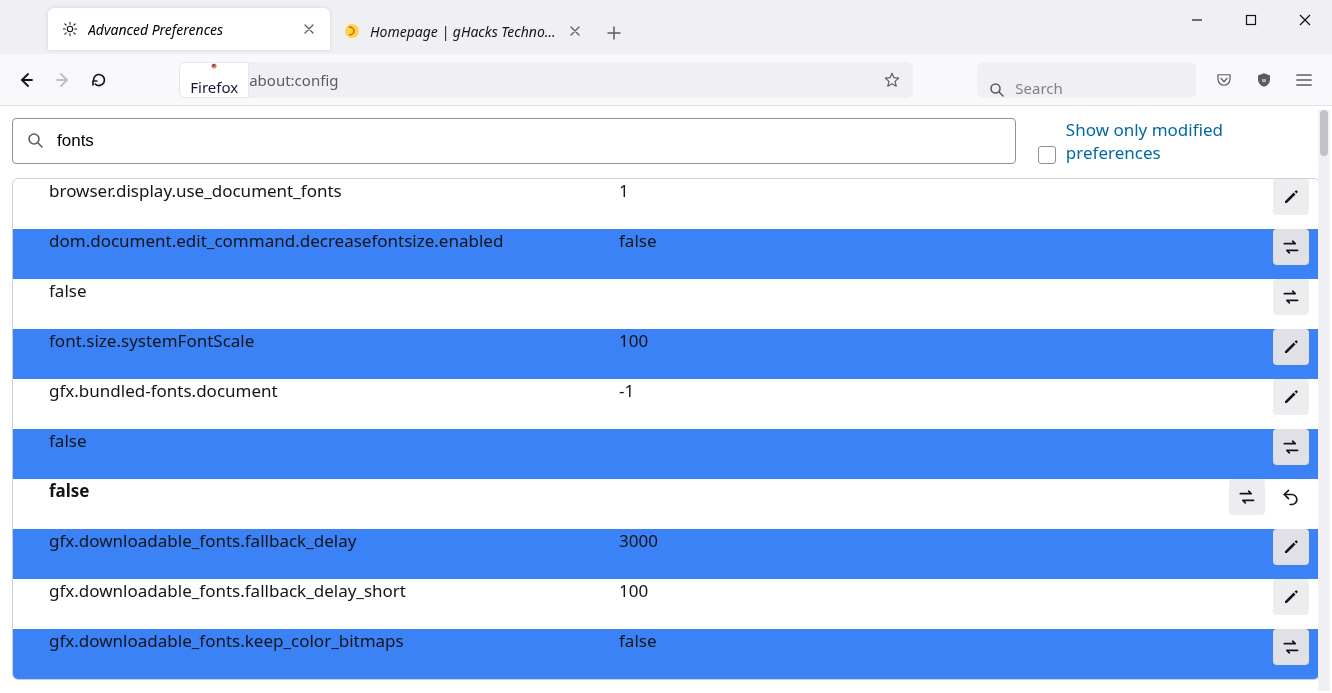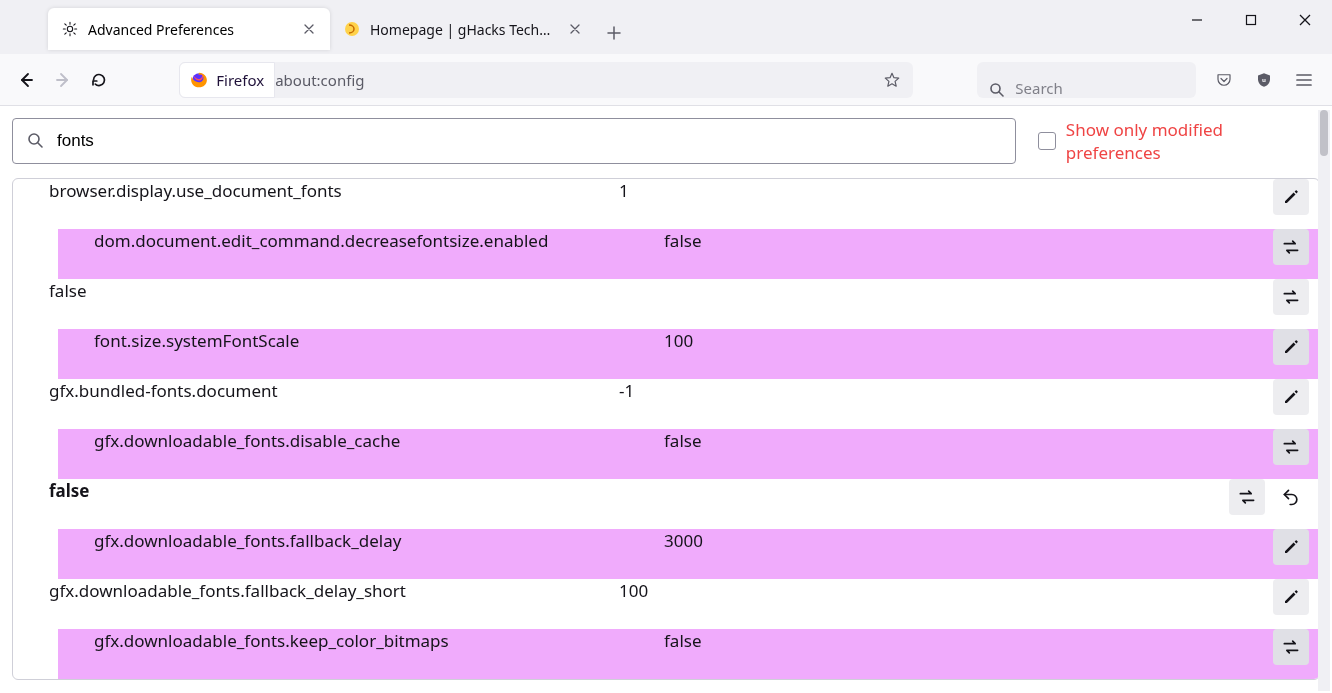--- a/index.html
+++ b/index.html
@@ -15,56 +15,56 @@
   .tab .close { width:18px; height:18px; flex:none; display:flex; align-items:center; justify-content:center; color:#5b5b66; border-radius:3px; }
   .newtab-btn { width:36px; height:36px; display:flex; align-items:center; justify-content:center; color:#5b5b66; border-radius:6px; margin-bottom:3px; }
   .window-controls { position:absolute; right:0; top:0; display:flex; }
   .wc-btn { width:54px; height:40px; display:flex; align-items:center; justify-content:center; color:#15141a; }
   
   
   .navbar { height:52px; background:#f9f9fb; display:flex; align-items:center; gap:4px; padding:0 10px; border-bottom:1px solid #e0e0e6; }
   .nav-icon-btn { width:36px; height:36px; display:flex; align-items:center; justify-content:center; border-radius:6px; color:#5b5b66; }
   .nav-icon-btn.disabled { color:#bfbfc9; }
   .urlbar-wrap { flex:none; width:734px; height:36px; display:flex; align-items:center; background:#f0f0f4; border-radius:6px; margin-left:60px; padding-right:6px; }
-  .identity { display:flex; align-items:center; height:100%; padding:0 10px; gap:8px; background:#fff; border-top-left-radius:6px; border-bottom-left-radius:6px; border:1px solid #e7e7ee; font-size:15px; color:#20123a;}
+  .identity { display:flex; align-items:center; height:100%; padding:0 10px; gap:8px; background:#fff; border-top-left-radius:6px; border-bottom-left-radius:6px; border:1px solid #e7e7ee; font-size:15px; color:#20123a;flex-direction:column;}
   .identity .ff-logo { width:18px; height:18px; }
   .urlbar-text { flex:1; font-size:15px; color:#5b5b66; }
   .searchbar { width:240px; height:36px; background:#f0f0f4; border-radius:6px; display:flex; align-items:flex-end; gap:10px; padding:0 12px; margin-left:60px; font-size:15px; color:#808089;}
   .nav-right { display:flex; align-items:center; gap:4px; margin-left:6px; }
   
   
   .content { padding:12px; display:flex; flex-direction:column; height:calc(693px - 54px - 52px); }
   .filter-row { display:flex; align-items:center; gap:22px; margin-bottom:14px; }
   .filter-input-wrap { flex:none; width:1004px; height:46px; border:1px solid #8f8f9d; border-radius:4px; display:flex; align-items:center; padding:0 14px; gap:10px; font-size:17px;}
   .filter-input-wrap svg { color:#5b5b66; }
   .filter-input { border:none; outline:none; font-size:17px; flex:1; background:transparent; }
-  .checkbox-wrap { display:flex; align-items:center; gap:10px; font-size:17px; color:#ef4444; }
+  .checkbox-wrap { display:flex; align-items:flex-end; gap:10px; font-size:17px; color:#0369a1; }
   .checkbox-wrap .box { width:18px; height:18px; border:1.5px solid #8f8f9d; border-radius:3px; }
   
   .pref-list { border:1px solid #cfcfd8; border-radius:6px; overflow:hidden; }
   .pref-row { height:50px; display:flex; padding:0 10px 0 36px; font-size:17px; color:#15141a;}
-  .pref-row.striped { background:#f0abfc;margin-left:45px; }
+  .pref-row.striped { background:#3b82f6; }
   .pref-row .name { width:570px; flex:none; }
   .pref-row .value { flex:1; }
   .pref-row.modified .name, .pref-row.modified .value { font-weight:700; }
   .pref-row .name .hl { background:#0060df; color:#fff; padding:0 1px; }
   .row-actions { display:flex; gap:8px; }
   .row-btn { width:36px; height:36px; border-radius:4px; background:#e0e0e6; display:flex; align-items:center; justify-content:center; color:#15141a; }
   .pref-row:not(.striped) .row-btn { background:#ededf0; }
   
   .scrollbar-track { position:absolute; right:2px; top:110px; bottom:2px; width:12px; background:#f0f0f4; }
   .scrollbar-thumb { position:absolute; left:2px; right:2px; top:0; height:46px; background:#c1c1c8; border-radius:6px; }
 
   svg { display:block; }
 </style>
 </head>
 <body>
 
 <div class="titlebar">
-  <div id="tabs-container" style="display:flex;align-items:flex-start;">
+  <div id="tabs-container" style="display:flex;align-items:center;font-style:italic;">
       <div class="tab active">
         <span class="favicon">
           <svg width="16" height="16" viewBox="0 0 24 24">
             <path d="M12 8a4 4 0 1 0 0 8 4 4 0 0 0 0-8z" fill="none" stroke="#15141a" stroke-width="1.6"></path>
             <path d="M12 2v3M12 19v3M4.2 4.2l2.1 2.1M17.7 17.7l2.1 2.1M2 12h3M19 12h3M4.2 19.8l2.1-2.1M17.7 6.3l2.1-2.1" stroke="#15141a" stroke-width="1.6" stroke-linecap="round"></path>
           </svg>
         </span>
         <span class="label">Advanced Preferences</span>
         <span class="close">
           <svg width="10" height="10" viewBox="0 0 10 10">
@@ -241,21 +241,20 @@
         <div class="value">-1</div>
         <div class="row-actions">
           <div class="row-btn">
             <svg width="18" height="18" viewBox="0 0 24 24">
               <path d="M4 17.5V20h2.5L18 8.5 15.5 6 4 17.5zM20.7 5.6a1 1 0 0 0 0-1.4l-1-1a1 1 0 0 0-1.4 0L16.8 4.8l2.4 2.4 1.5-1.6z" fill="currentColor"></path>
             </svg>
           </div>
         </div>
       </div>
       <div class="pref-row striped">
-        <div class="name">gfx.downloadable_fonts.disable_cache</div>
         <div class="value">false</div>
         <div class="row-actions">
           <div class="row-btn">
             <svg width="20" height="20" viewBox="0 0 24 24">
               <path d="M4 8h13l-3-3M20 16H7l3 3" fill="none" stroke="currentColor" stroke-width="2" stroke-linecap="round" stroke-linejoin="round"></path>
             </svg>
           </div>
         </div>
       </div>
       <div class="pref-row modified">

